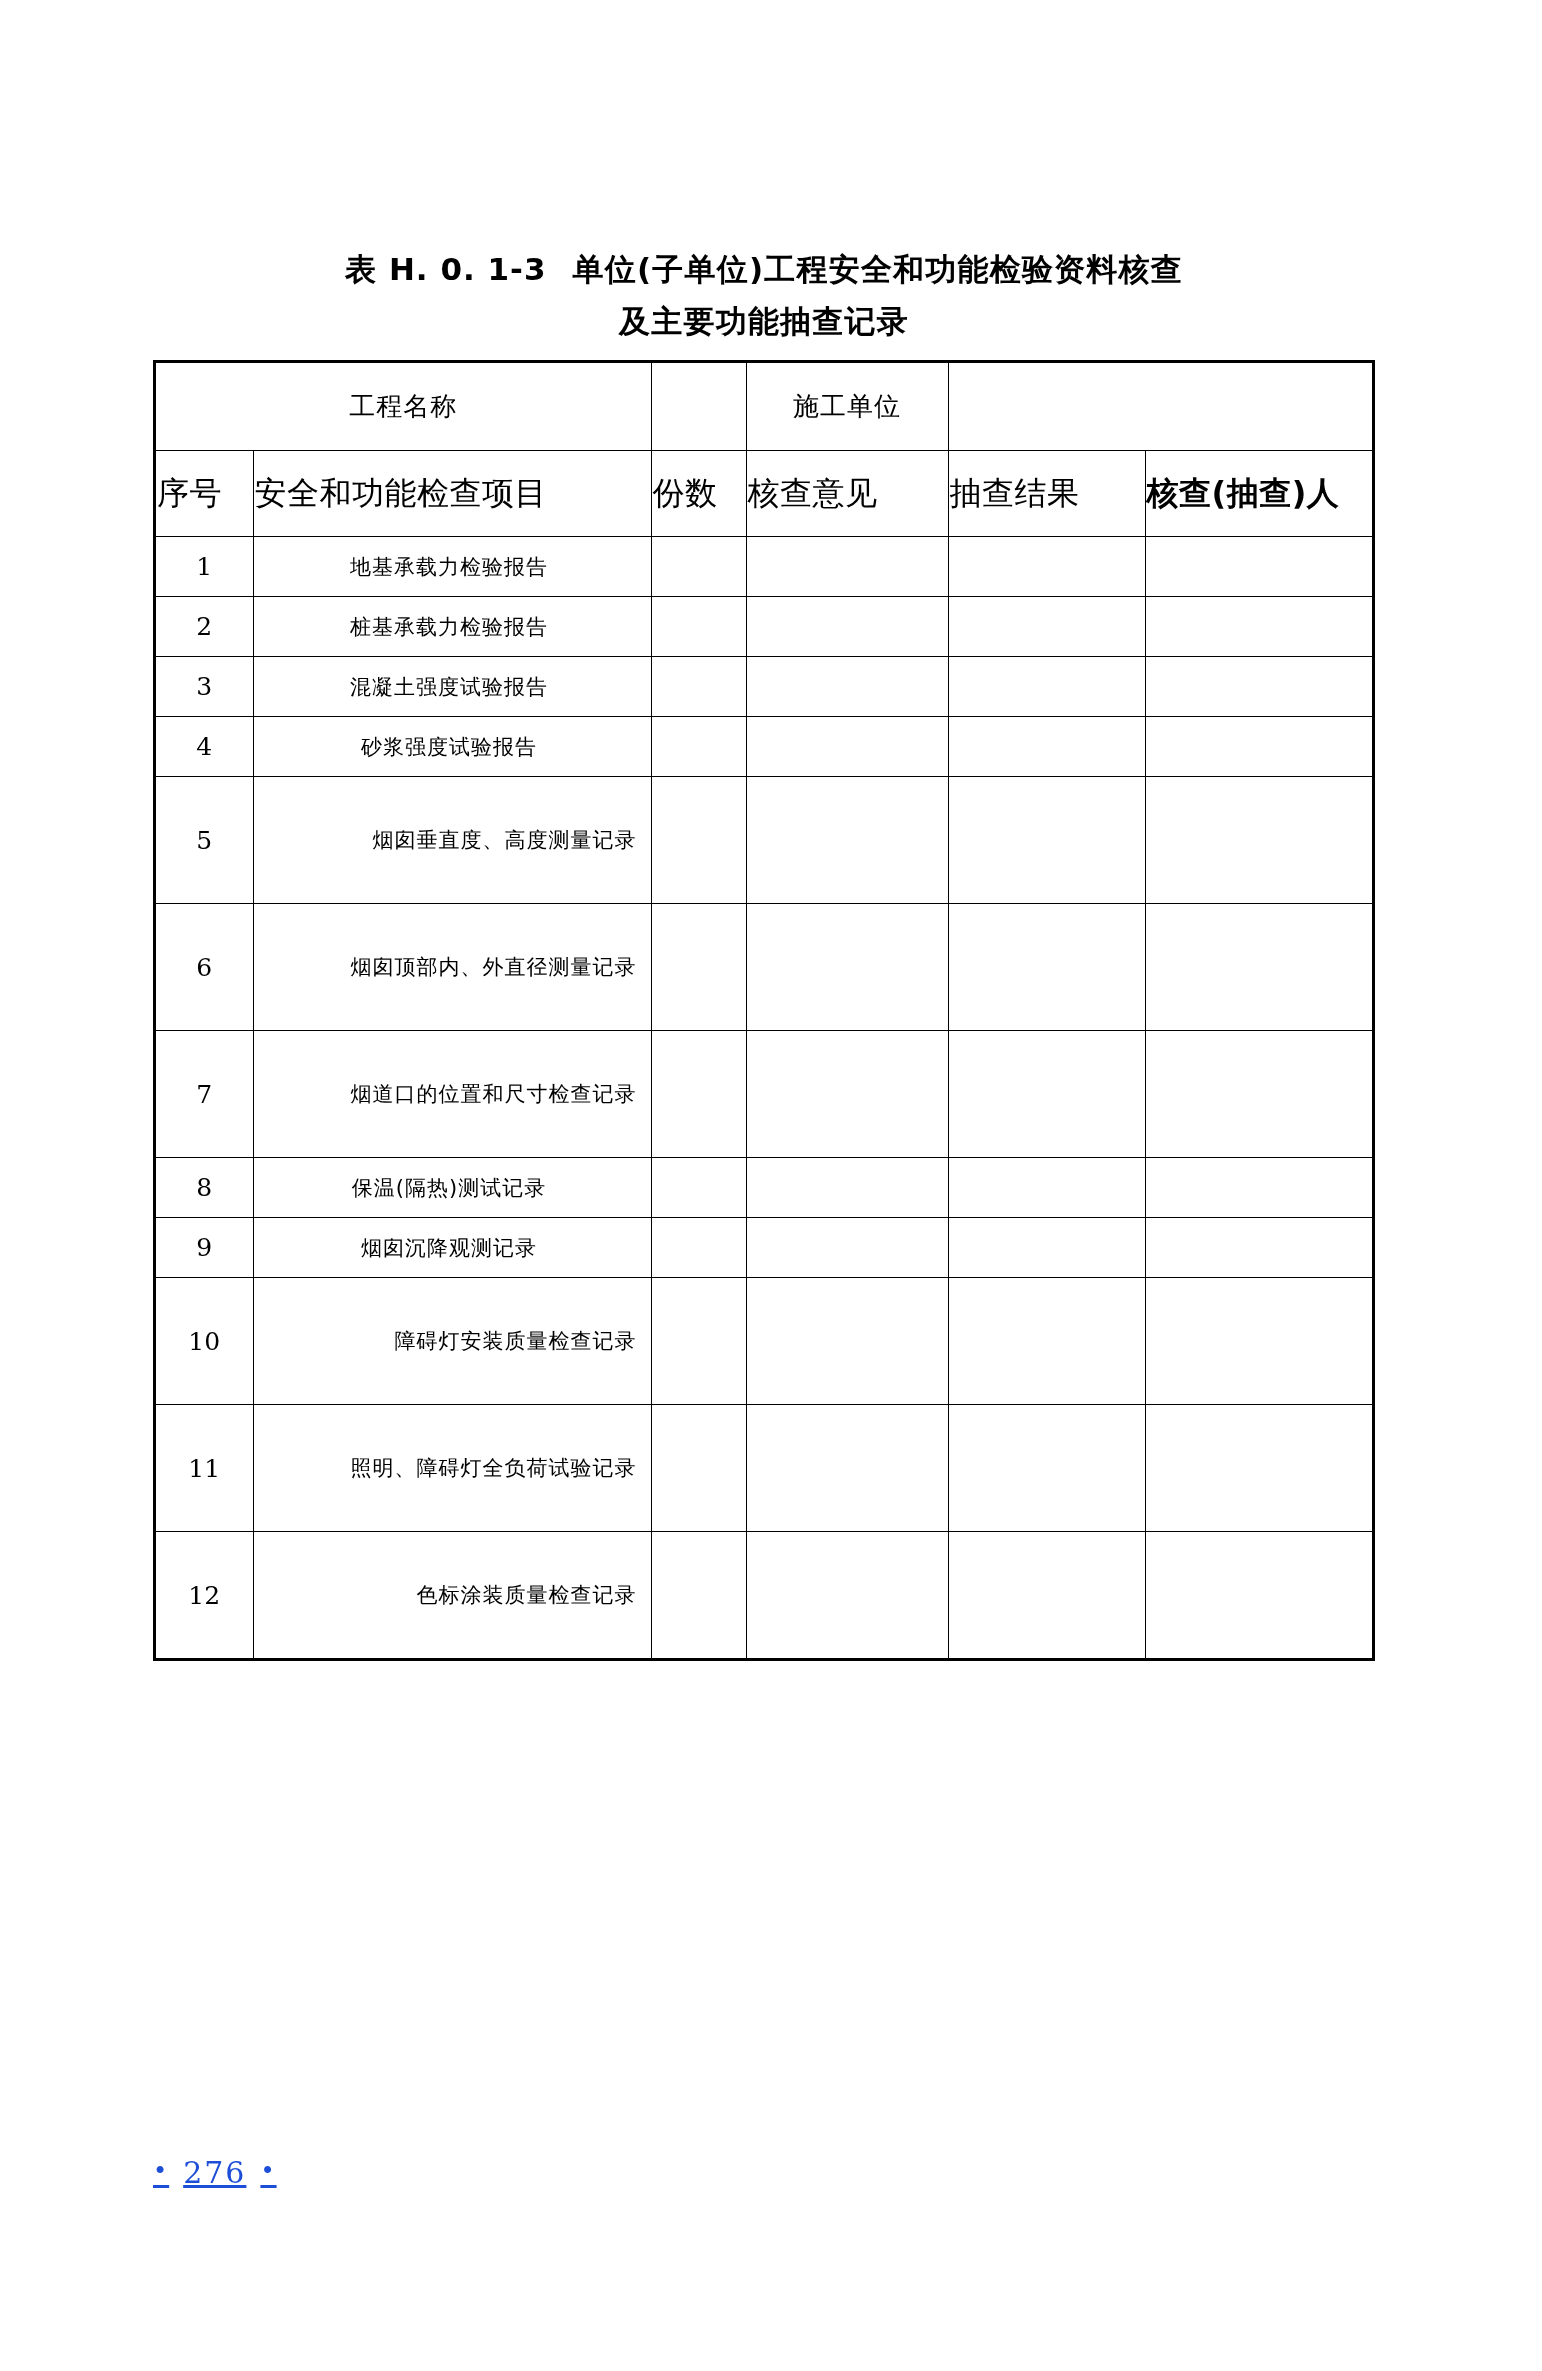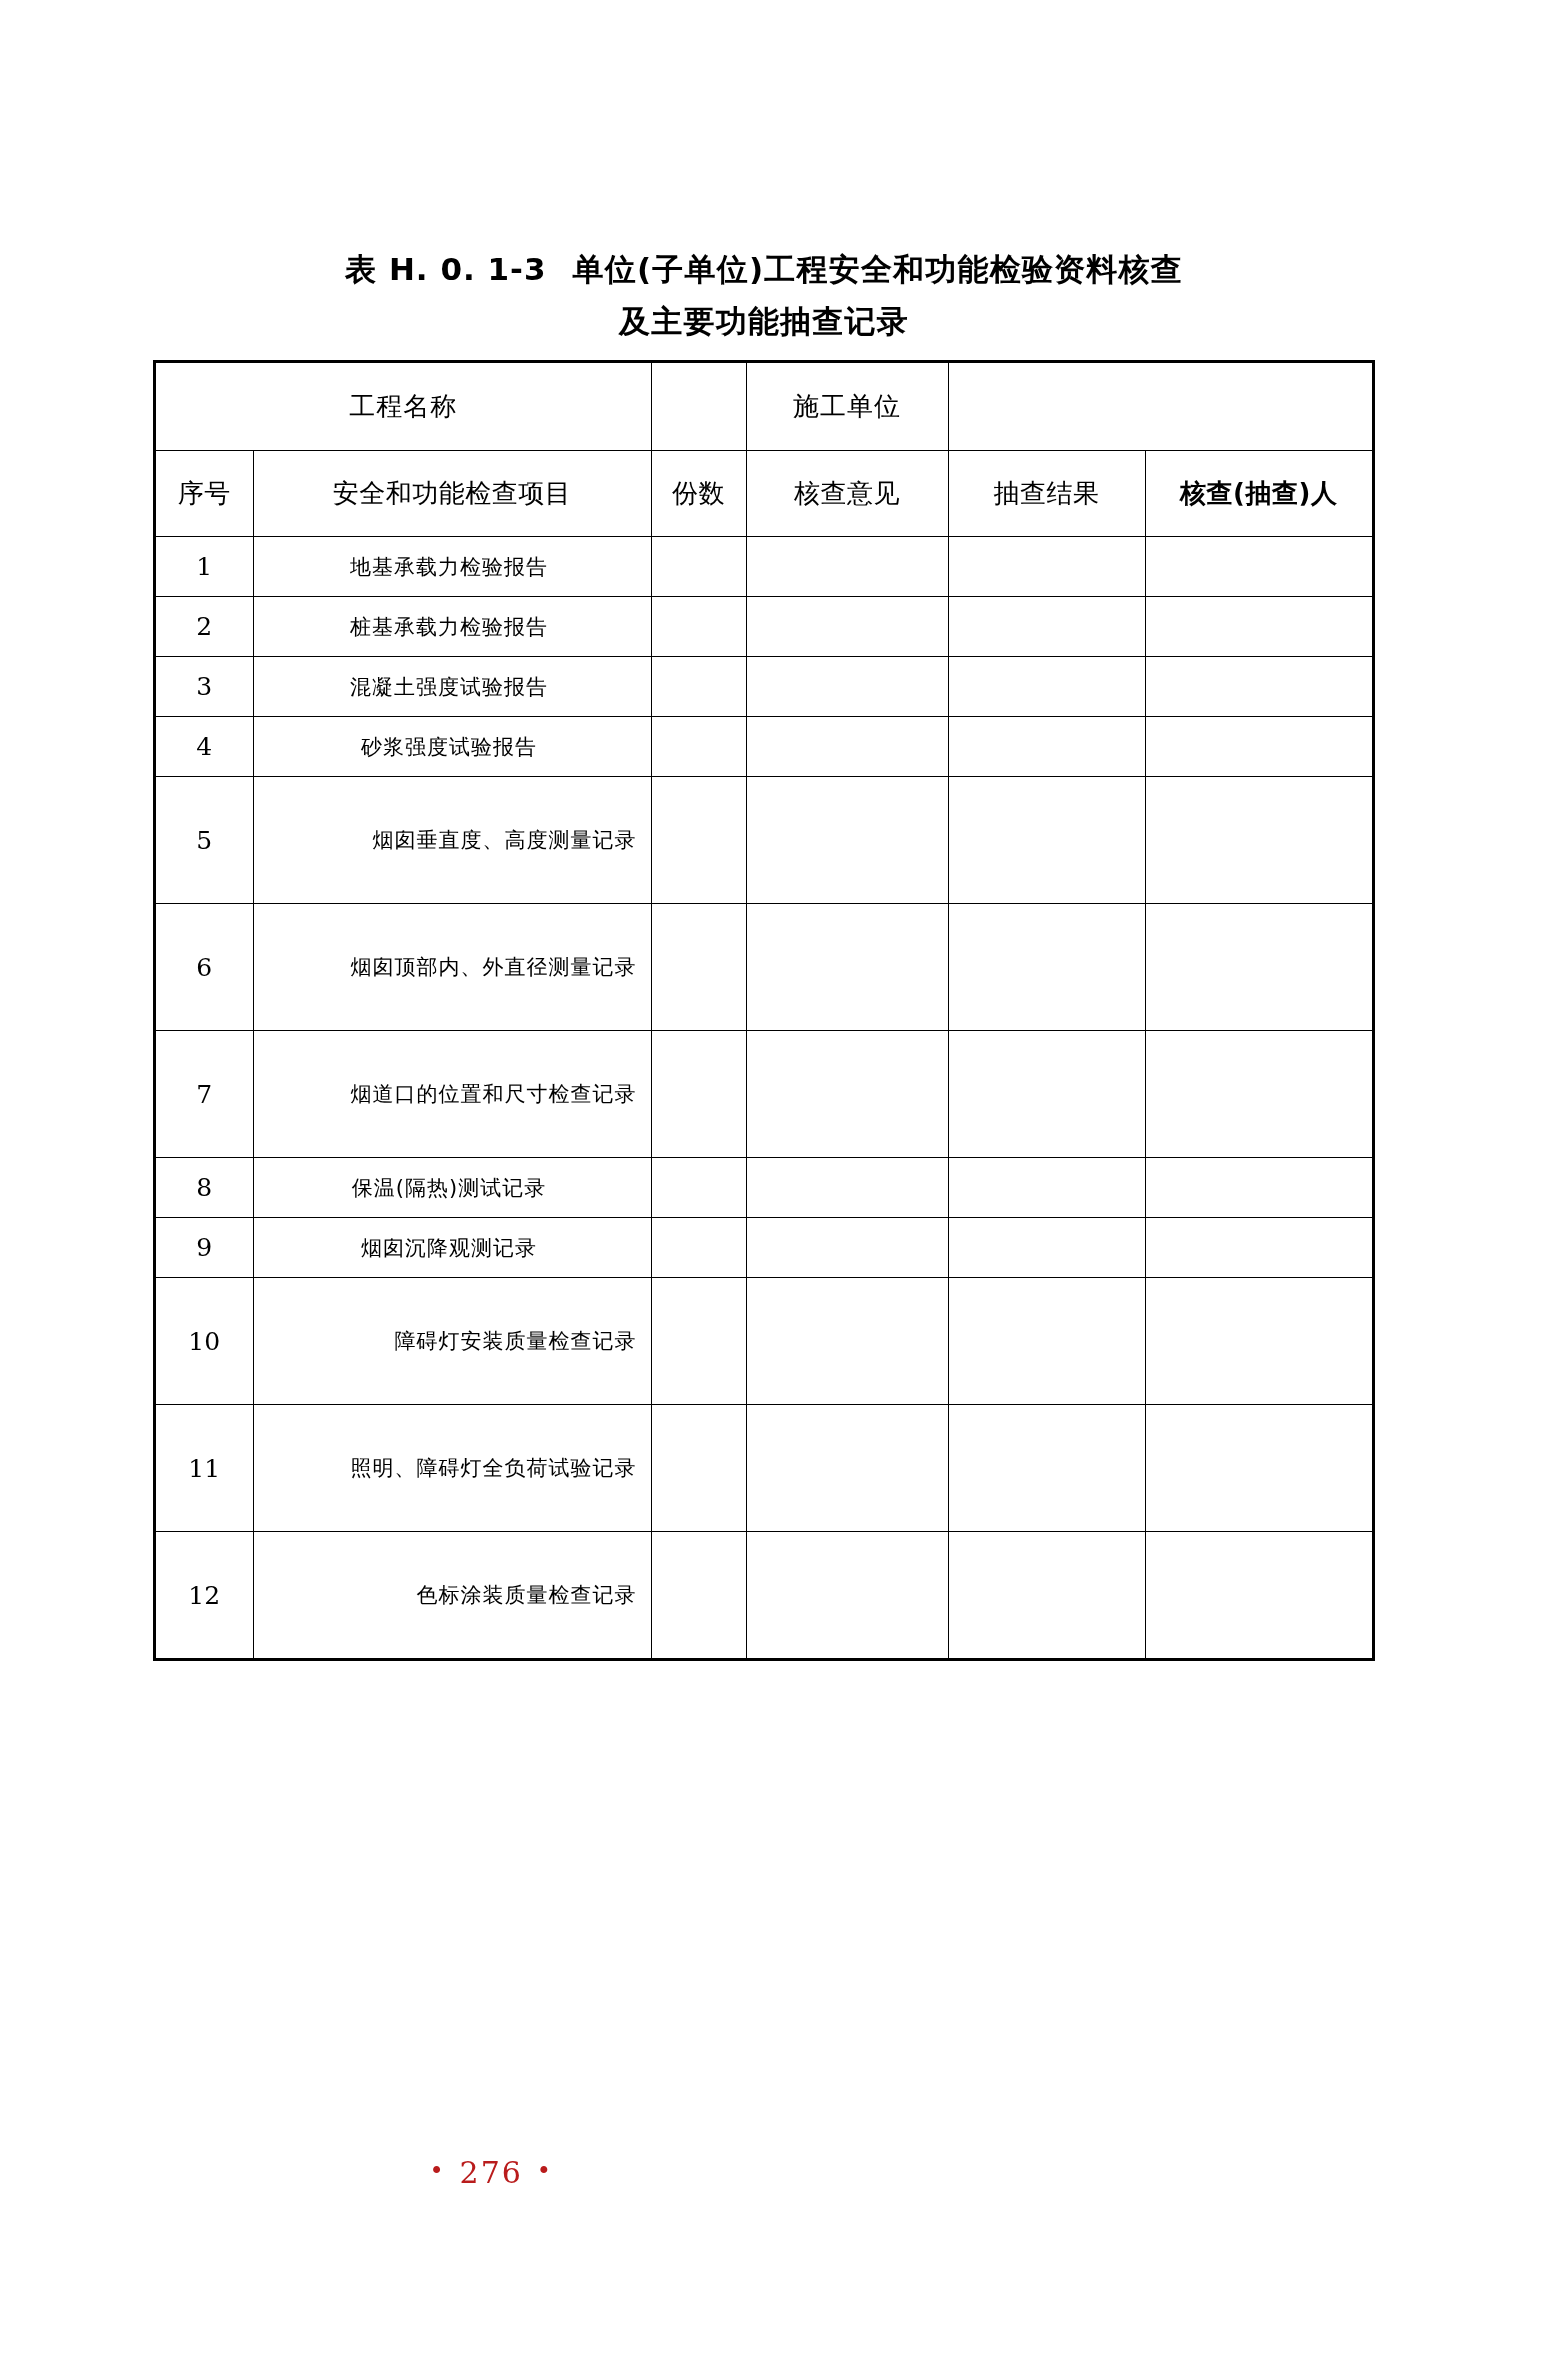--- a/index.html
+++ b/index.html
@@ -74,22 +74,21 @@
   .tbl-wrap table td:first-child { border-left: none; }
   .tbl-wrap table td:last-child { border-right: none; font-weight: bold; }
 
   .cell-label {
     text-align: center;
     font-size: 26px;
     letter-spacing: 1px;
     white-space: nowrap;
   }
   .cell-head {
-    text-align: center;
-    font-size: 26px;
+    font-size: 32px;
     letter-spacing: 0.5px;
     white-space: nowrap;
   }
   .cell-num {
     text-align: center;
     font-size: 25px;
     font-family: "DejaVu Serif", "Liberation Serif", serif;
   }
   .cell-item {
     text-align: left;
@@ -118,22 +117,23 @@
 
   
   .footer {
     position: absolute;
     left: 153px;
     top: 2155px;
     width: 400px;
     font-family: "DejaVu Serif", "Liberation Serif", serif;
     font-size: 30px;
     letter-spacing: 2px;
-    color: #b91c1c;
-    text-align: right;
+    color: #1d4ed8;
+    text-align: left;
+    text-decoration: underline;
   }
   .footer .dot { font-size: 24px; vertical-align: 4px; }
   .footer .pgnum { margin: 0 14px; }
 </style>
 </head>
 <body>
 
 <div class="page">
 
   <div class="title-block">

